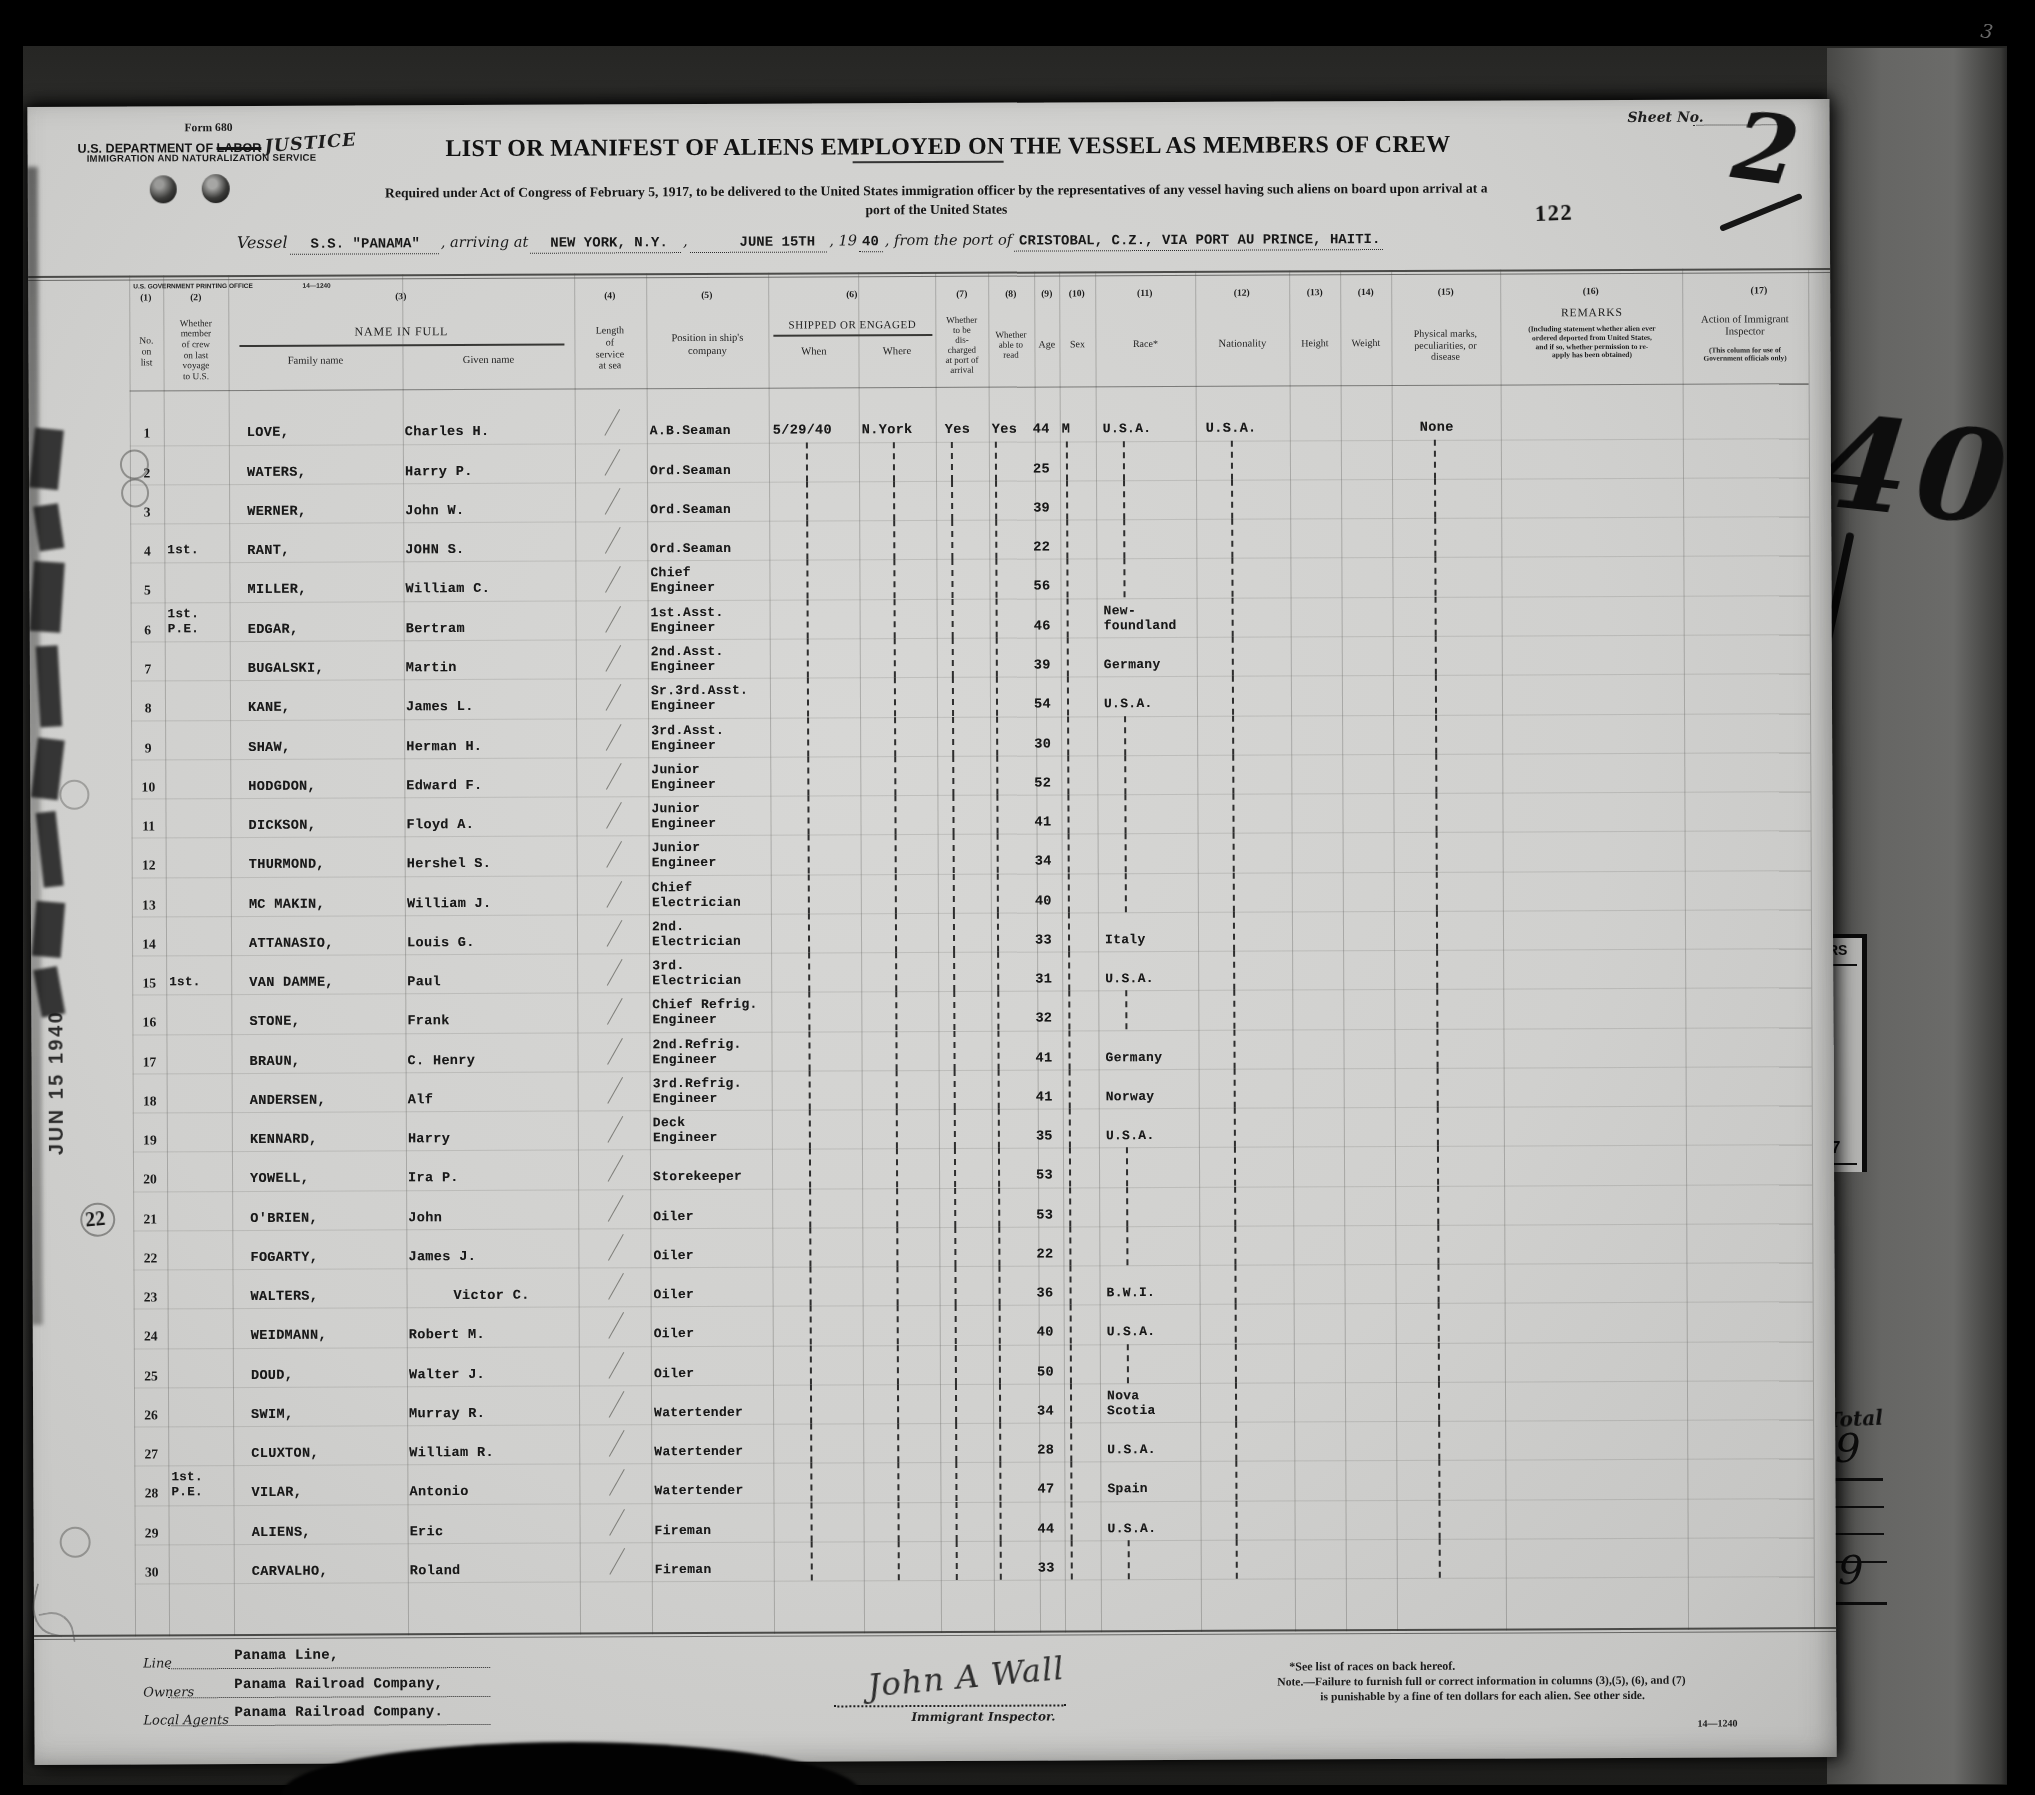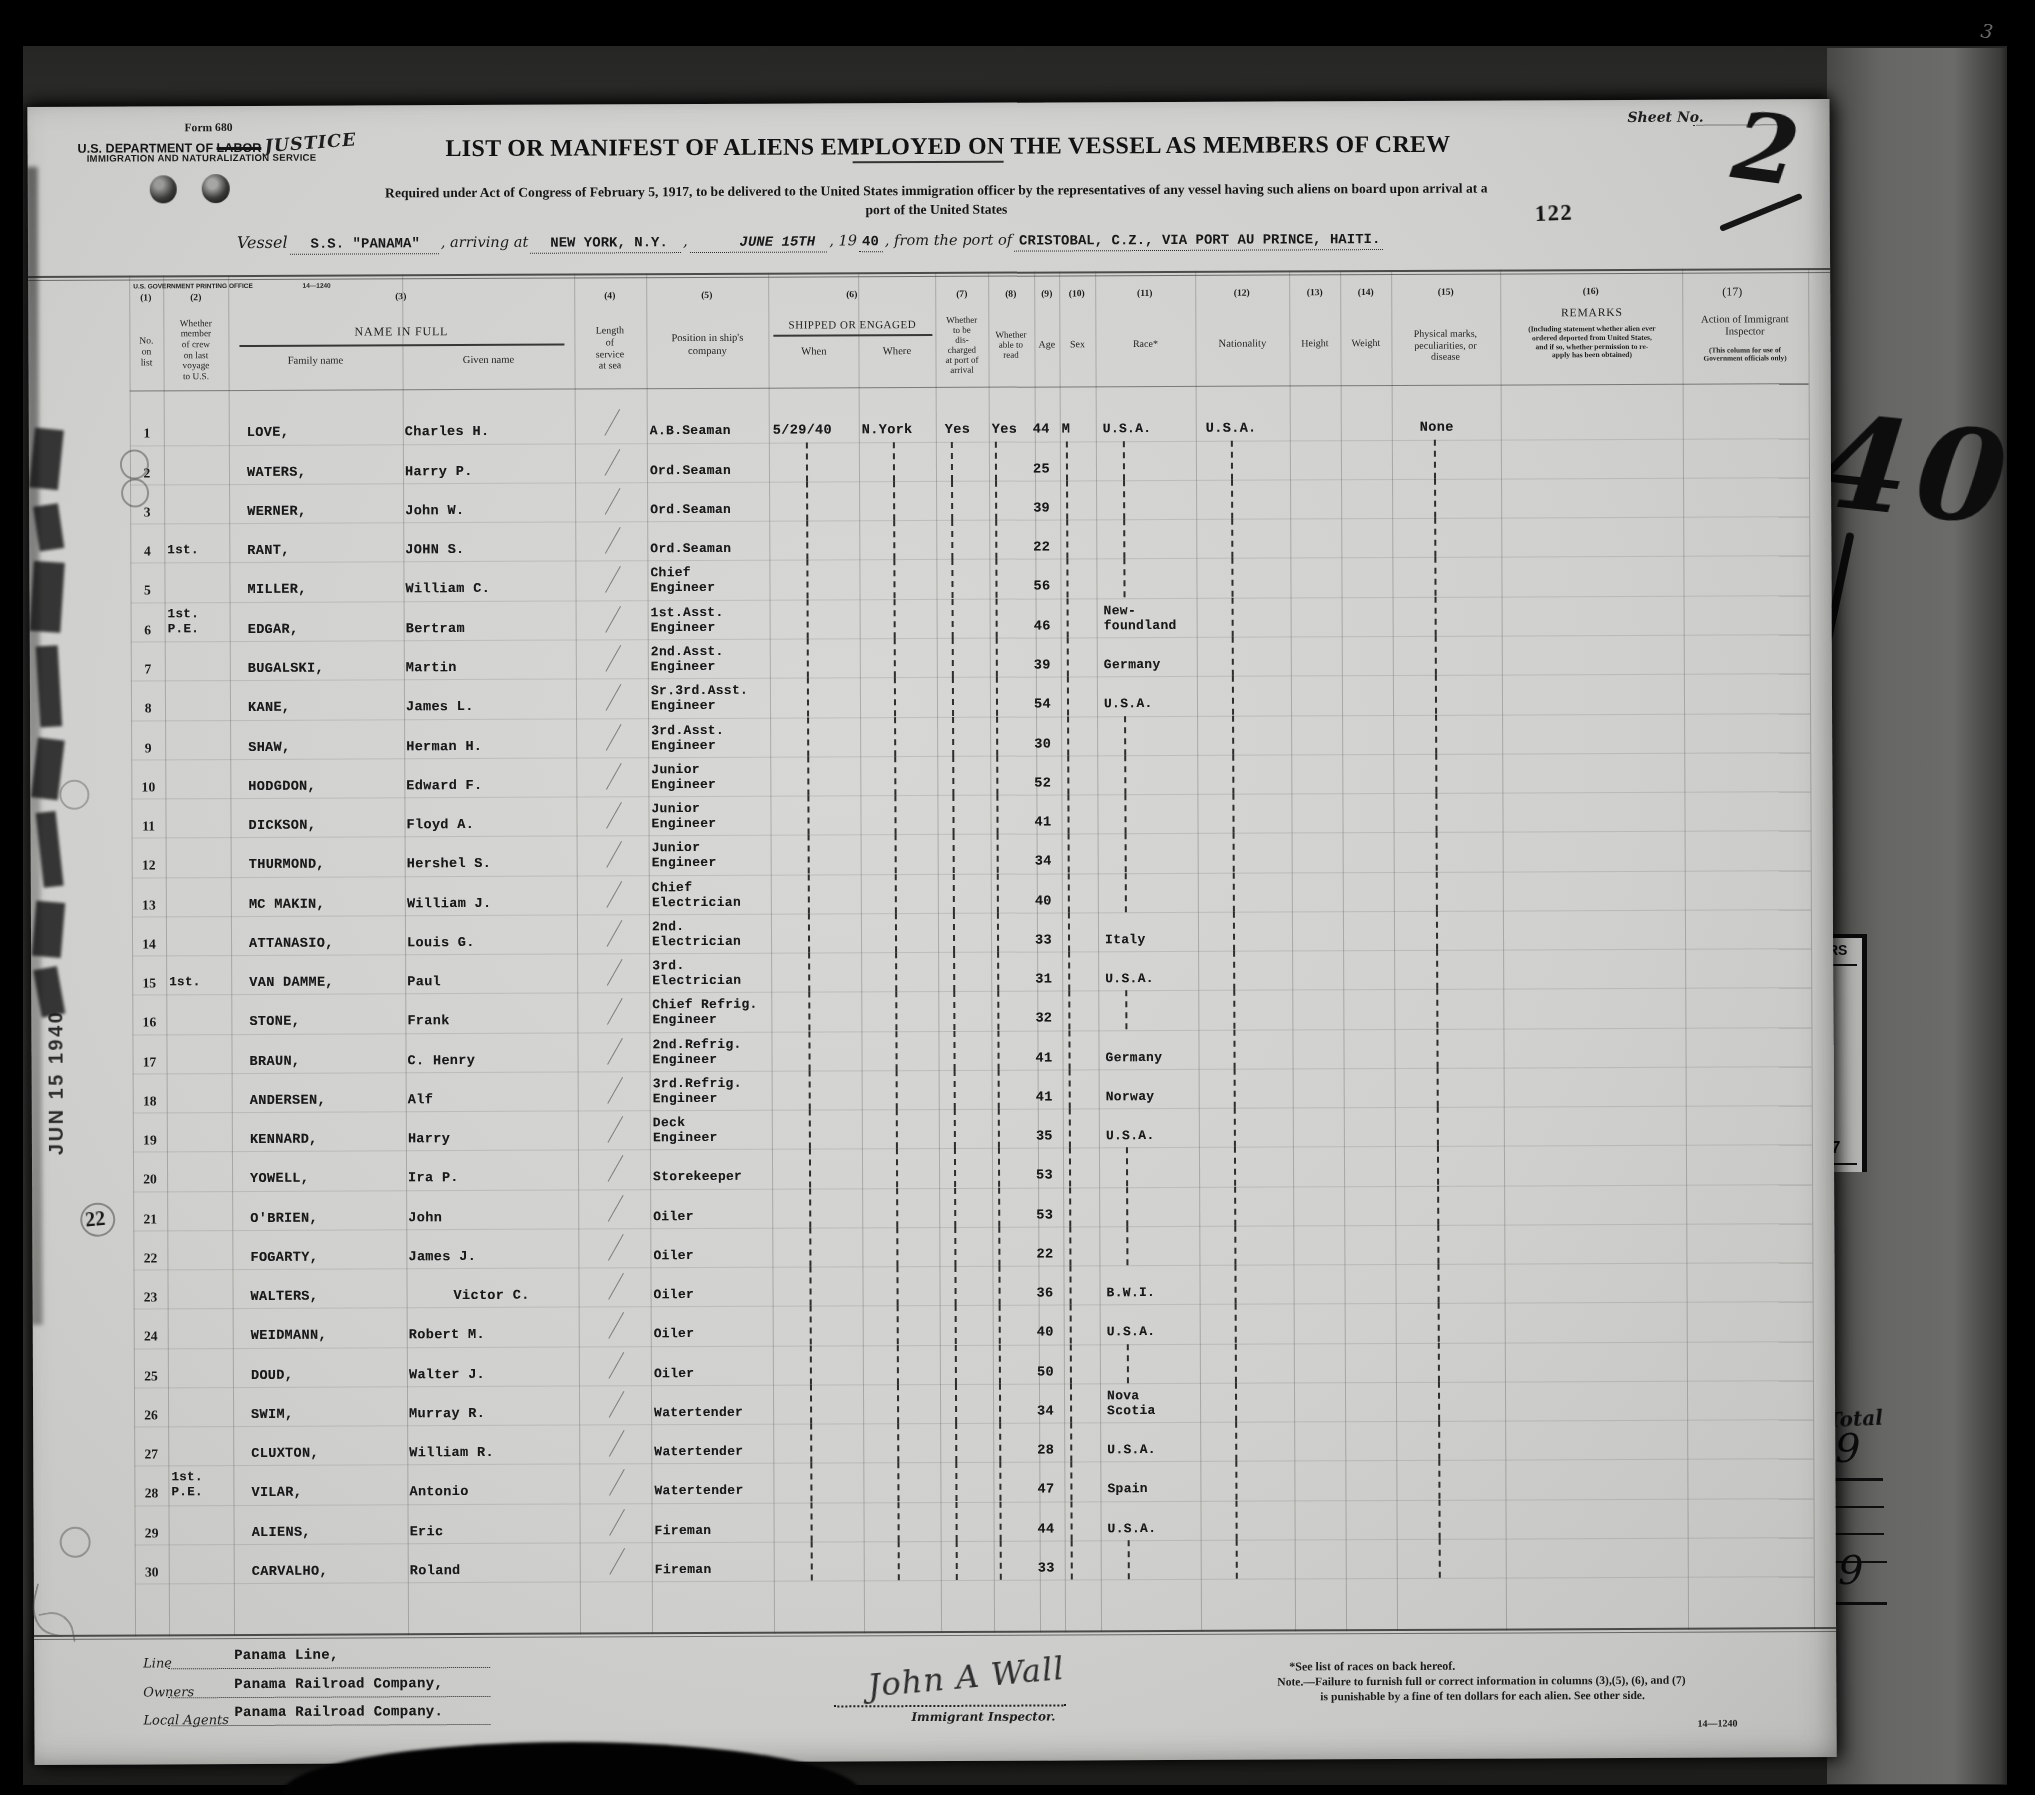--- a/index.html
+++ b/index.html
@@ -85,21 +85,21 @@
     <div class="abs hand stamp" style="left:1706px;top:-5px;font-size:93px;font-weight:bold;color:#141414;transform:rotate(8deg);">2</div>
     <div class="abs" style="left:1689px;top:110px;width:88px;height:5.5px;background:#161616;border-radius:3px;transform:rotate(-22deg);"></div>
     <div class="abs printed stamp" style="left:1507px;top:100px;font-size:22.6px;font-weight:bold;letter-spacing:1.5px;color:#121212;transform:rotate(-2deg);">122</div>
 
     <div class="abs" style="left:209px;top:127px;width:1590px;white-space:nowrap;">
       <span class="lbl hand" style="font-size:16px;">Vessel</span>
       <span class="typeval dotline" style="padding:0 19px 1.5px 21px;">S.S. "PANAMA"</span>
       <span class="lbl hand">, arriving at</span>
       <span class="typeval dotline" style="padding:0 13px 1.5px 20px;">NEW YORK, N.Y.</span>
       <span class="lbl hand">,</span>
-      <span class="typeval dotline" style="padding:0 12px 1.5px 50px;font-style:italic;">JUNE 15TH</span>
+      <span class="typeval dotline" style="padding:0 12px 1.5px 50px;">JUNE 15TH</span>
       <span class="lbl hand">, 19</span>
       <span class="typeval dotline" style="padding:0 4px 1.5px 3px;">40</span>
       <span class="lbl hand">, from the port of</span>
       <span class="typeval dotline" style="padding:0 3px 1.5px 5px;">CRISTOBAL, C.Z., VIA PORT AU PRINCE, HAITI.</span>
     </div>
 
     <div class="abs rule" style="left:0;top:169px;width:1802px;height:1.5px;"></div>
     <div class="abs" style="left:0;top:173px;width:1802px;height:1px;background:rgba(42,42,40,.6);"></div>
     <div class="abs sans" style="left:105px;top:176px;font-size:6.5px;font-weight:bold;color:#222;">
       <span>U.S. GOVERNMENT PRINTING OFFICE</span>
@@ -116,21 +116,21 @@
         <div class="abs printed" style="left: 911px; top: 185px; width: 45px; text-align: center; font-size: 9.6px; font-weight: bold;">(7)</div>
         <div class="abs printed" style="left: 960px; top: 185px; width: 45px; text-align: center; font-size: 9.6px; font-weight: bold;">(8)</div>
         <div class="abs printed" style="left: 996px; top: 185px; width: 45px; text-align: center; font-size: 9.6px; font-weight: bold;">(9)</div>
         <div class="abs printed" style="left: 1026px; top: 185px; width: 45px; text-align: center; font-size: 9.6px; font-weight: bold;">(10)</div>
         <div class="abs printed" style="left: 1094px; top: 185px; width: 45px; text-align: center; font-size: 9.6px; font-weight: bold;">(11)</div>
         <div class="abs printed" style="left: 1191px; top: 185px; width: 45px; text-align: center; font-size: 9.6px; font-weight: bold;">(12)</div>
         <div class="abs printed" style="left: 1264px; top: 185px; width: 45px; text-align: center; font-size: 9.6px; font-weight: bold;">(13)</div>
         <div class="abs printed" style="left: 1315px; top: 185px; width: 45px; text-align: center; font-size: 9.6px; font-weight: bold;">(14)</div>
         <div class="abs printed" style="left: 1395px; top: 185px; width: 45px; text-align: center; font-size: 9.6px; font-weight: bold;">(15)</div>
         <div class="abs printed" style="left: 1540px; top: 185px; width: 45px; text-align: center; font-size: 9.6px; font-weight: bold;">(16)</div>
-        <div class="abs printed" style="left: 1694px; top: 185px; width: 45px; text-align: left; font-size: 12px; font-weight: normal;">(17)</div>
+        <div class="abs printed" style="left: 1694px; top: 185px; width: 45px; text-align: right; font-size: 10px; font-weight: bold;">(17)</div>
       </div>
     <div class="abs printed hc hcell" style="left:101px;width:34px;top:204px;height:81px;font-size:9.6px;line-height:11px;">No.
 on
 list</div>
     <div class="abs printed hc hcell" style="left:135px;width:65px;top:200px;height:87px;font-size:9.3px;line-height:10.6px;">Whether
 member
 of crew
 on last
 voyage
 to U.S.</div>

